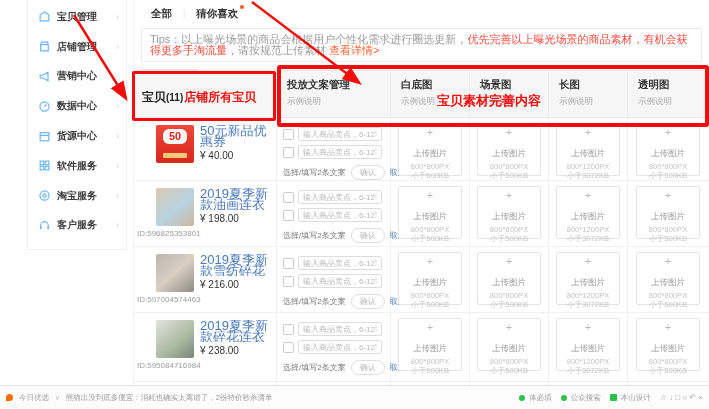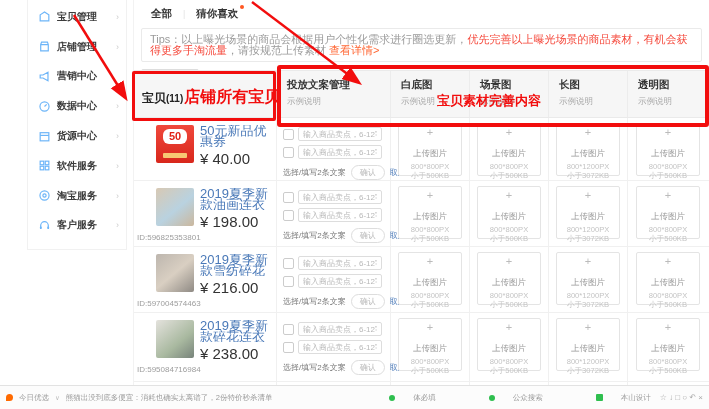--- a/index.html
+++ b/index.html
@@ -31,38 +31,38 @@
   .table{position:absolute;left:0;top:70px;width:576px;}
   .trow{display:grid;grid-template-columns:143px 114px 79px 79px 79px 80px;}
   .thead{background:#f6f6f6;border-top:1px solid #eaeaea;border-bottom:1px solid #eaeaea;height:48px;box-sizing:border-box;}
   .hcell{border-right:1px solid #ececec;padding:7px 0 0 10px;box-sizing:border-box;}
   .hcell:last-child{border-right:none;}
   .hlabel{font-size:10.5px;font-weight:bold;color:#333;}
   .hsub{font-size:8.5px;color:#a8a8a8;margin-top:4px;cursor:pointer;}
   .hprod{padding-top:16px;padding-left:8px;white-space:nowrap;}
   .hprod .pname{font-size:12px;font-weight:bold;color:#222;margin-top:45px;}
   .hprod .pcount{font-size:10px;font-weight:bold;color:#222;}
-  .hprod .annot1{font-size:16px;font-weight:bold;color:#f20d0d;margin-left:1px;}
+  .hprod .annot1{font-size:12px;font-weight:bold;color:#f20d0d;margin-left:1px;}
   .tbody .trow{border-bottom:1px solid #f0f0f0;}
   .tcell{border-right:1px solid #f0f0f0;box-sizing:border-box;}
   .tcell:last-child{border-right:none;}
   
   .pwrap{display:flex;gap:6px;padding:7px 2px 0 22px;}
   .pimg{width:38px;height:38px;border-radius:2px;flex:0 0 38px;}
   .coupon{background:linear-gradient(#f0483c,#d8271c);position:relative;}
   .coupon .cv{position:absolute;left:7px;top:4px;width:24px;height:15px;background:#fff;border-radius:6px;
               color:#e02417;font-size:11px;font-weight:bold;text-align:center;line-height:15px;}
   .coupon .cbar{position:absolute;left:7px;bottom:5px;width:24px;height:5px;background:#f7c873;border-radius:1px;}
   .photo2{background:linear-gradient(140deg,#d8c9b4,#b9d2e0 55%,#cbb79d);}
   .photo3{background:linear-gradient(140deg,#bdb6ae,#d9cfc2 50%,#8f8a84);}
   .photo4{background:linear-gradient(140deg,#e4e2dd,#a9b9a0 60%,#77837a);}
   .photo5{background:linear-gradient(140deg,#7e8896,#b7c3cc 55%,#55606c);}
   .pmeta{width:76px;}
   .ptitle{font-size:13px;line-height:11px;color:#4a79b8;height:22px;overflow:hidden;cursor:pointer;}
-  .pprice{font-size:15px;color:#333;margin-top:3px;}
+  .pprice{font-size:10px;color:#333;margin-top:3px;}
   .pid{font-size:8px;color:#9d9d9d;padding:3px 0 0 3px;}
   
   .ccell{padding-top:9px;}
   .crow{display:flex;align-items:center;gap:4px;margin:0 0 4px 6px;}
   .cbox{width:9px;height:9px;border:1px solid #ccc;border-radius:2px;background:#fff;flex:0 0 9px;cursor:pointer;}
   .cinput{width:84px;height:14px;border:1px solid #ddd;border-radius:2px;font-size:8px;padding:0 4px;
           color:#666;box-sizing:border-box;font-family:inherit;}
   .cinput::placeholder{color:#b8b8b8;}
   .cactions{display:flex;align-items:center;gap:5px;margin:6px 0 0 6px;font-size:8px;color:#777;white-space:nowrap;}
   .btn-confirm{border:1px solid #ddd;border-radius:8px;padding:1px 8px;color:#bbb;font-size:8px;background:#fff;cursor:pointer;}
@@ -80,21 +80,21 @@
   .abox1{left:132px;top:71px;width:138px;height:44px;border:3px solid #f20d0d;}
   .abox2{left:277px;top:65px;width:424px;height:54px;border:4px solid #f20d0d;border-radius:3px;}
   .atext2{position:absolute;left:437px;top:92px;z-index:31;font-size:13px;font-weight:bold;color:#f20d0d;pointer-events:none;}
   
   .bbar{position:absolute;left:0;bottom:0;width:709px;height:24px;background:#fcfcfc;border-top:1px solid #e2e2e2;
         display:flex;align-items:center;font-size:7.5px;color:#9a9a9a;box-sizing:border-box;padding:0 6px;gap:6px;justify-content:center;}
   .flame{width:7px;height:7px;border-radius:50% 50% 50% 0;background:#ff6a00;flex:0 0 7px;}
   .bcaret{color:#bbb;font-size:6.5px;}
   .btext{white-space:nowrap;overflow:hidden;max-width:250px;}
   .bright{margin-left:auto;display:flex;align-items:center;gap:9px;}
-  .gitem{display:flex;align-items:center;gap:18px;cursor:pointer;margin-left:44px;}
+  .gitem{display:flex;align-items:center;gap:4px;cursor:pointer;}
   .gdot{width:6px;height:6px;border-radius:50%;background:#2fbf4f;}
   .gsq{width:7px;height:7px;border-radius:1px;background:#2fbf4f;}
   .btool{color:#a9a9a9;font-size:8px;cursor:pointer;}
 </style>
 </head>
 <body>
 
 <div class="page">
 
   <div class="sidebar">

